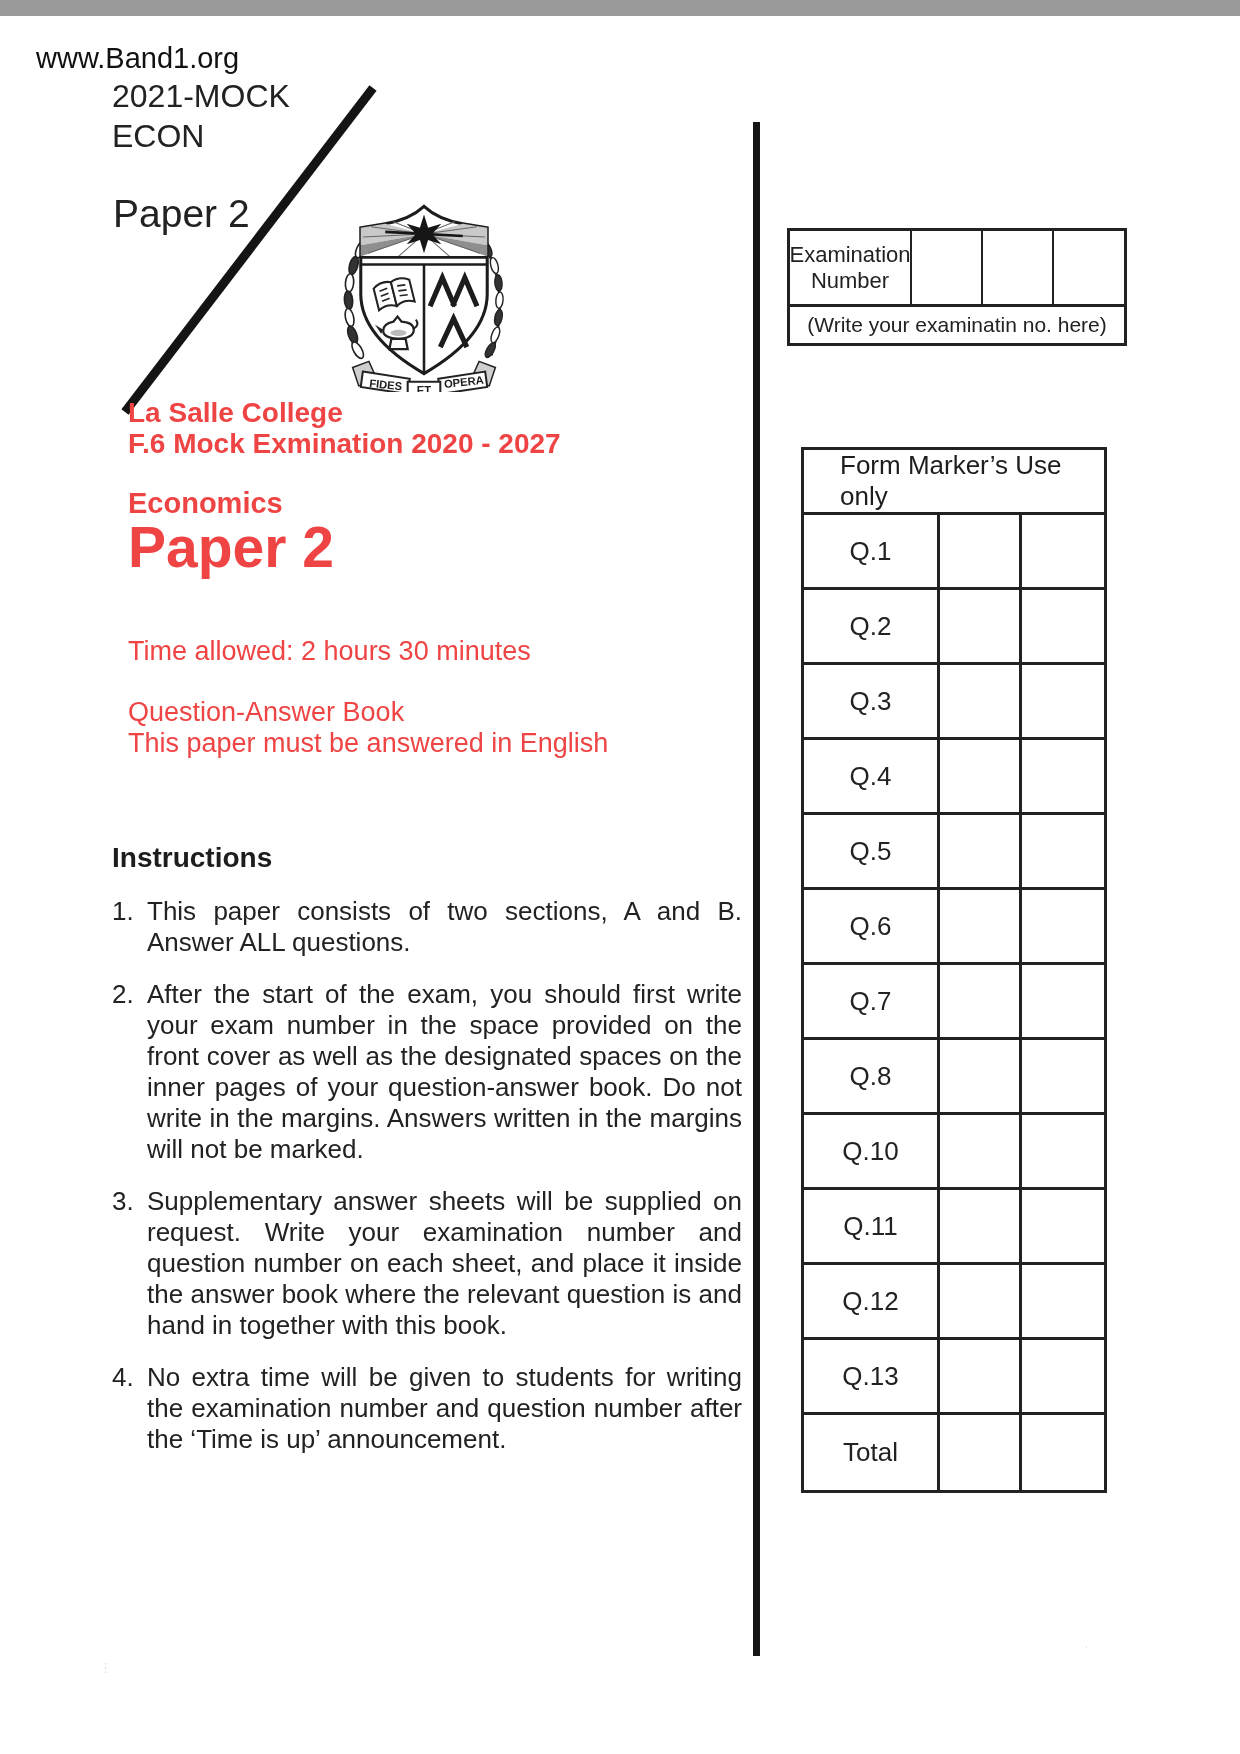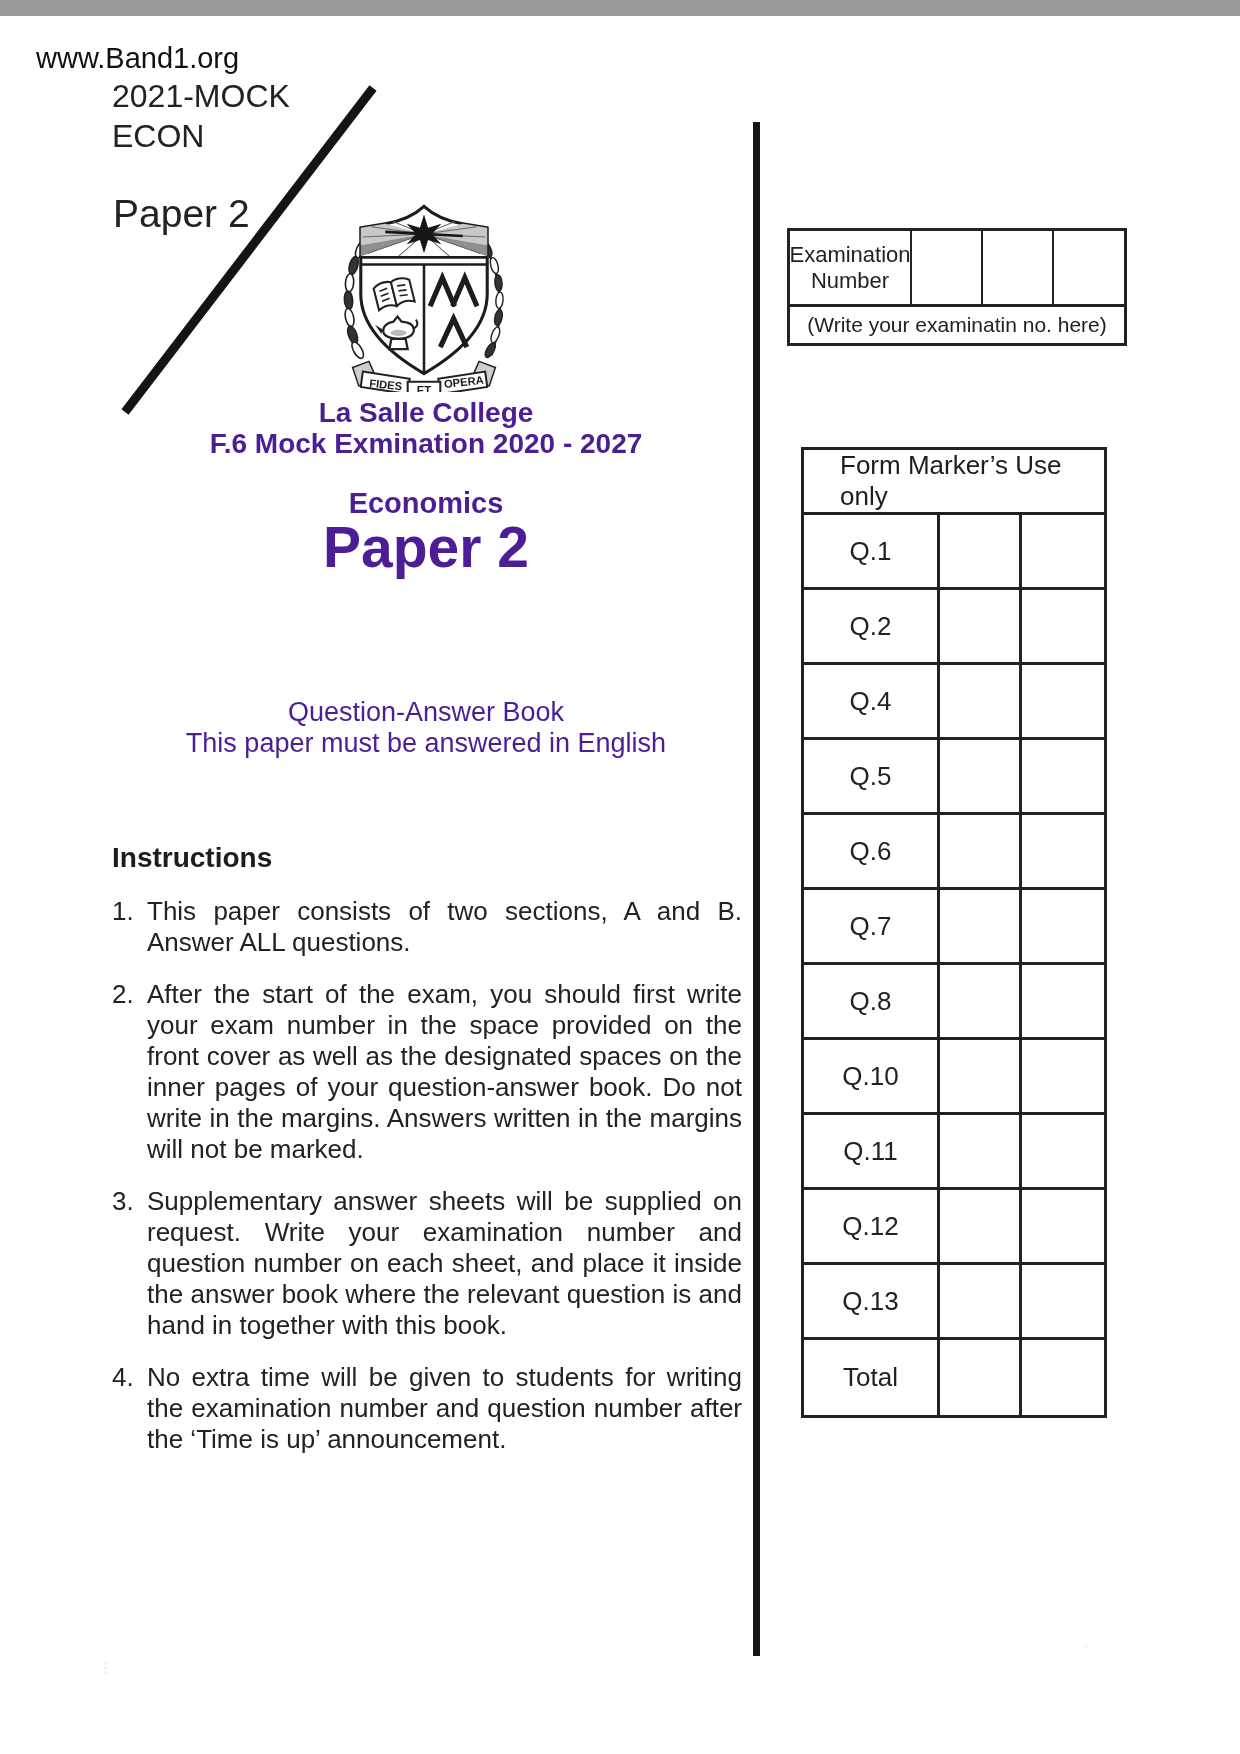--- a/index.html
+++ b/index.html
@@ -9,21 +9,21 @@
     font-family:"Liberation Sans","DejaVu Sans",sans-serif;color:#1d1d1d;
   }
   .abs{position:absolute;}
 
   
   .watermark{left:36px;top:26px;font-size:29px;color:#111;}
   .corner-block{left:112px;top:60px;font-size:32px;line-height:40px;color:#222;}
   .corner-paper{left:113px;top:176px;font-size:39px;color:#222;}
 
   
-  .hdr{left:112px;width:628px;text-align:center;color:#4c1d95;}
+  .hdr{left:128px;width:628px;text-align:left;color:#ef4444;}
   .hdr.school{top:381px;font-size:28px;font-weight:bold;}
   .hdr.examname{top:412px;font-size:28px;font-weight:bold;}
   .hdr.subject{top:471px;font-size:29px;font-weight:bold;}
   .hdr.paperbig{top:498px;font-size:57px;font-weight:bold;}
   .hdr.timeallowed{top:620px;font-size:27px;}
   .hdr.qab{top:681px;font-size:27px;}
   .hdr.lang{top:712px;font-size:27px;}
 
   .ins-title{left:112px;top:826px;font-size:28px;font-weight:bold;}
   .ins-list{left:112px;top:880px;width:630px;list-style:none;margin:0;padding:0;}
@@ -159,20 +159,21 @@
       <text x="46" y="197" transform="rotate(6 46 197)">FIDES</text>
       <text x="93" y="204">ET</text>
       <text x="120" y="198" transform="rotate(-6 120 198)">OPERA</text>
     </g>
   </svg>
 
   <div class="abs hdr school">La Salle College</div>
   <div class="abs hdr examname">F.6 Mock Exmination 2020 - 2027</div>
   <div class="abs hdr subject">Economics</div>
   <div class="abs hdr paperbig">Paper 2</div>
+  <div class="abs hdr timeallowed">Time allowed: 2 hours 30 minutes</div>
   <div class="abs hdr lang">This paper must be answered in English</div>
   <div class="abs hdr qab">Question-Answer Book</div>
 
   <div class="abs ins-title">Instructions</div>
   <ol class="abs ins-list">
 
       <li class="ins-item">
         <span class="ins-num">1.</span>
         <span class="ins-text">This paper consists of two sections, A and B. Answer ALL questions.</span>
       </li>
@@ -214,20 +215,25 @@
           <div class="mk-cell"></div>
           <div class="mk-cell"></div>
         </div>
 
         <div class="mk-row">
           <div class="mk-label">Q.2</div>
           <div class="mk-cell"></div>
           <div class="mk-cell"></div>
         </div>
 
+        <div class="mk-row">
+          <div class="mk-label">Q.3</div>
+          <div class="mk-cell"></div>
+          <div class="mk-cell"></div>
+        </div>
 
         <div class="mk-row">
           <div class="mk-label">Q.4</div>
           <div class="mk-cell"></div>
           <div class="mk-cell"></div>
         </div>
 
         <div class="mk-row">
           <div class="mk-label">Q.5</div>
           <div class="mk-cell"></div>

